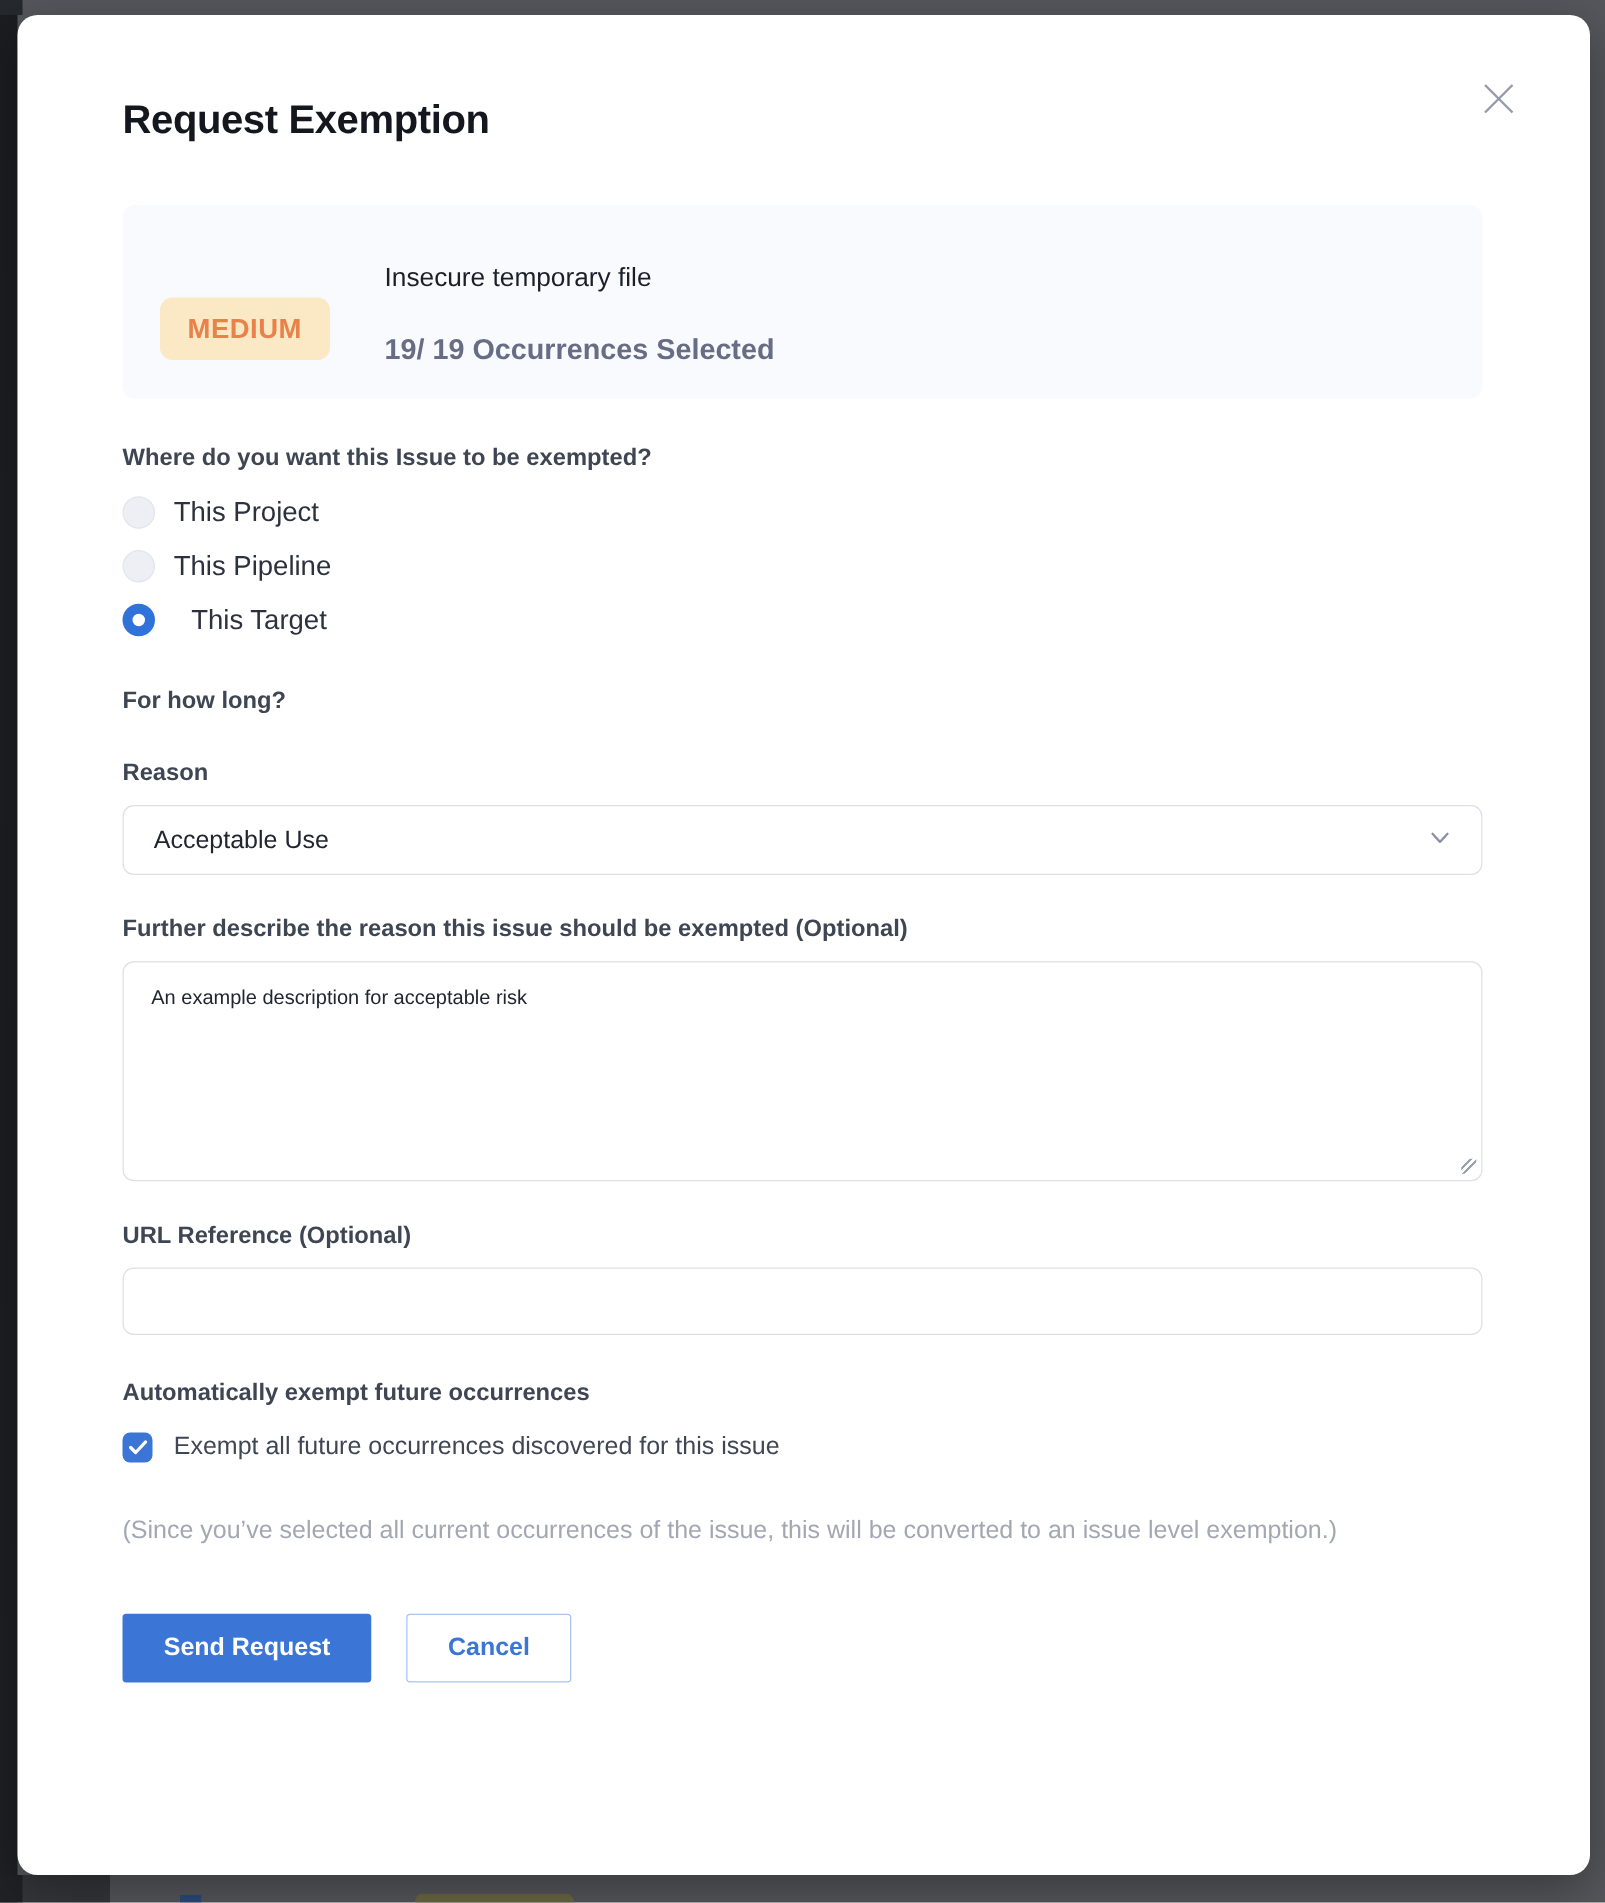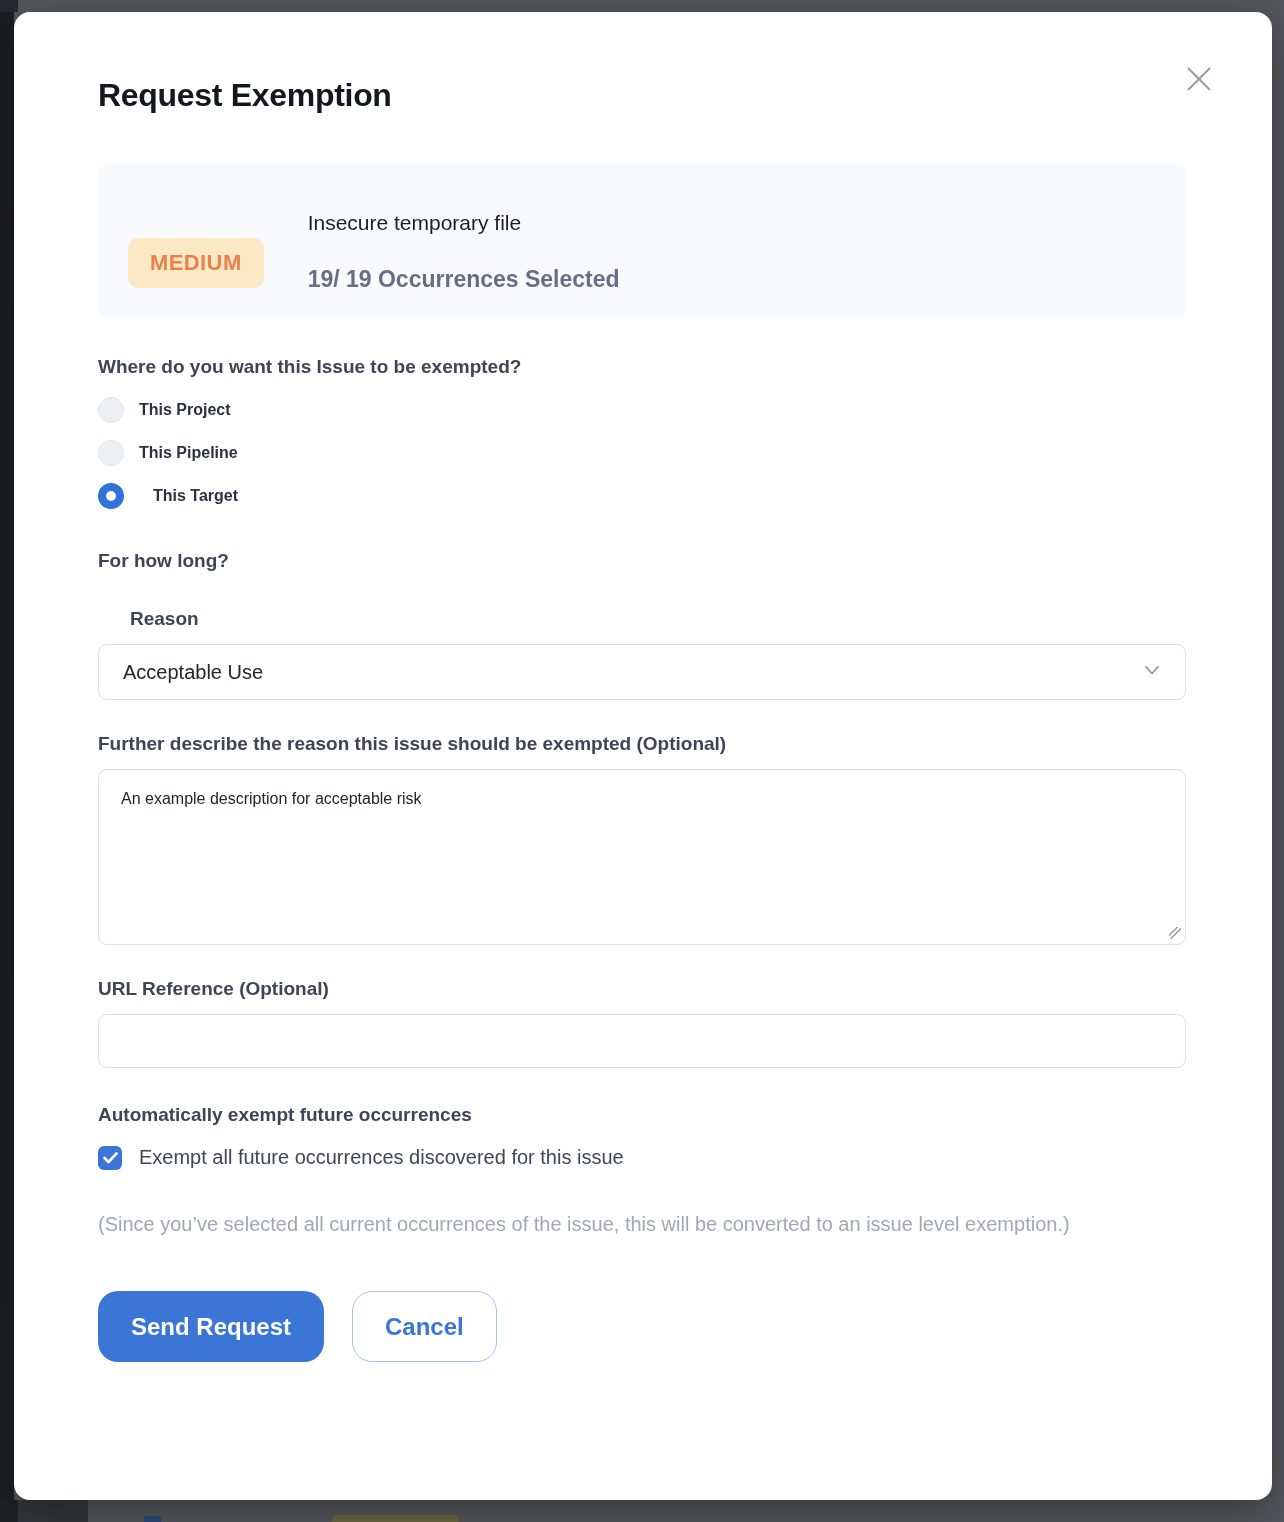--- a/index.html
+++ b/index.html
@@ -59,24 +59,24 @@
   .q-label { margin-top:34px; }
   
   .radio-group { margin-top:16px; }
   .radio-row { display:flex; align-items:center; gap:15px; height:27px; margin-bottom:16px; cursor:pointer; }
   .radio-row:last-child { margin-bottom:0;gap:29px; }
   .radio-circle {
     width:26px; height:26px; border-radius:50%;
     background:#edeff4; border:1px solid #e2e5ec; flex:0 0 auto;
   }
   .radio-circle.selected { background:#ffffff; border:8px solid #2f72da; }
-  .radio-label { font-size:16px; color:#2b313d;font-weight:bold; }
+  .radio-label { font-size:22px; color:#2b313d; }
   
   .mt-38 { margin-top:38px; }
-  .mt-31 { margin-top:31px;margin-left:32px; }
+  .mt-31 { margin-top:31px; }
   .mt-30 { margin-top:30px; }
   .mt-33 { margin-top:33px; }
   .select-box {
     margin-top:12px; height:56px; border:1px solid #dde0e8; border-radius:9px;
     display:flex; align-items:center; padding:0 24px; cursor:pointer;
     justify-content:space-between; background:#fff;
   }
   .select-value { font-size:20px; color:#20252f; }
   .text-area-wrap { position:relative; margin-top:12px; }
   textarea.desc-area {
@@ -99,22 +99,22 @@
   .checkbox-box {
     width:24px; height:24px; border-radius:6px; background:#3b76d6;
     display:flex; align-items:center; justify-content:center; flex:0 0 auto;
   }
   .checkbox-label { font-size:20px; color:#3f4654; }
   .note-text {
     margin-top:36px; font-size:20px; color:#a3a7b2; line-height:34px; max-width:1072px;
   }
   
   .button-row { margin-top:50px; display:flex; gap:28px; }
-  .btn { height:71px; border-radius:20px; font-family:"Liberation Sans", sans-serif;
-    font-size:24px; font-weight:700; cursor:pointer; display:flex; align-items:center; justify-content:center; }
+  .btn { height:55px; border-radius:3px; font-family:"Liberation Sans", sans-serif;
+    font-size:20px; font-weight:700; cursor:pointer; display:flex; align-items:center; justify-content:center; }
   .btn-primary { background:#3b76d6; color:#ffffff; border:none; padding:0 33px; }
   .btn-secondary { background:#ffffff; color:#3b76d6; border:1px solid #a9c3ee; padding:0 32px; }
 </style>
 </head>
 <body>
 
 <div class="bg-left-strip"></div>
 <div class="bg-topleft-block"></div>
 <div class="bg-bottom-dark"></div>
 <div class="bg-bottom-darker"></div>

